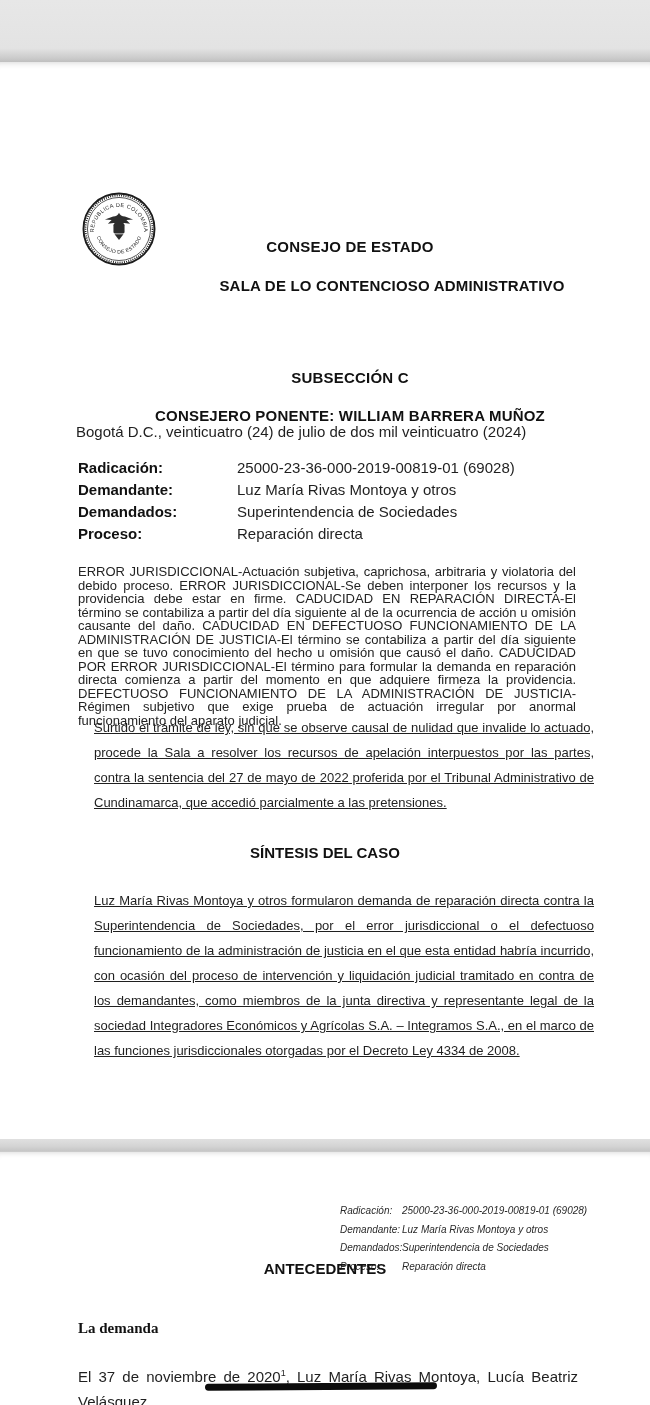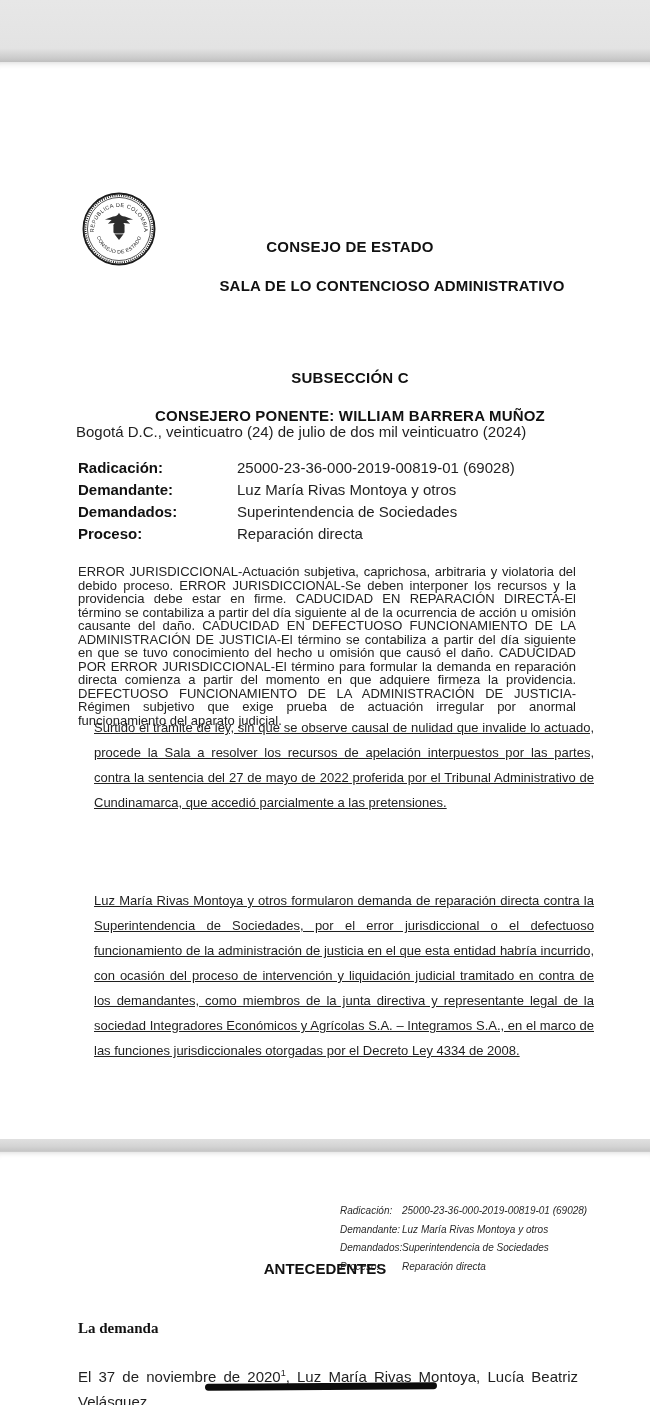--- a/index.html
+++ b/index.html
@@ -119,20 +119,21 @@
       <div class="ci-row">
         <span class="ci-label">Proceso:</span>
         <span class="ci-value">Reparación directa</span>
       </div>
     </div>
 
     <div class="headnote">ERROR JURISDICCIONAL-Actuación subjetiva, caprichosa, arbitraria y violatoria del debido proceso. ERROR JURISDICCIONAL-Se deben interponer los recursos y la providencia debe estar en firme. CADUCIDAD EN REPARACIÓN DIRECTA-El término se contabiliza a partir del día siguiente al de la ocurrencia de acción u omisión causante del daño. CADUCIDAD EN DEFECTUOSO FUNCIONAMIENTO DE LA ADMINISTRACIÓN DE JUSTICIA-El término se contabiliza a partir del día siguiente en que se tuvo conocimiento del hecho u omisión que causó el daño. CADUCIDAD POR ERROR JURISDICCIONAL-El término para formular la demanda en reparación directa comienza a partir del momento en que adquiere firmeza la providencia. DEFECTUOSO FUNCIONAMIENTO DE LA ADMINISTRACIÓN DE JUSTICIA-Régimen subjetivo que exige prueba de actuación irregular por anormal funcionamiento del aparato judicial.</div>
 
     <div class="body-par par-1">Surtido el trámite de ley, sin que se observe causal de nulidad que invalide lo actuado, procede la Sala a resolver los recursos de apelación interpuestos por las partes, contra la sentencia del 27 de mayo de 2022 proferida por el Tribunal Administrativo de Cundinamarca, que accedió parcialmente a las pretensiones.</div>
 
+    <div class="section-heading sintesis">SÍNTESIS DEL CASO</div>
 
     <div class="body-par par-2">Luz María Rivas Montoya y otros formularon demanda de reparación directa contra la Superintendencia de Sociedades, por el error jurisdiccional o el defectuoso funcionamiento de la administración de justicia en el que esta entidad habría incurrido, con ocasión del proceso de intervención y liquidación judicial tramitado en contra de los demandantes, como miembros de la junta directiva y representante legal de la sociedad Integradores Económicos y Agrícolas S.A. – Integramos S.A., en el marco de las funciones jurisdiccionales otorgadas por el Decreto Ley 4334 de 2008.</div>
 
   </section>
 
   <div class="page-separator"></div>
 
   <section class="page page-2">
 
     <div class="case-info-sm">

